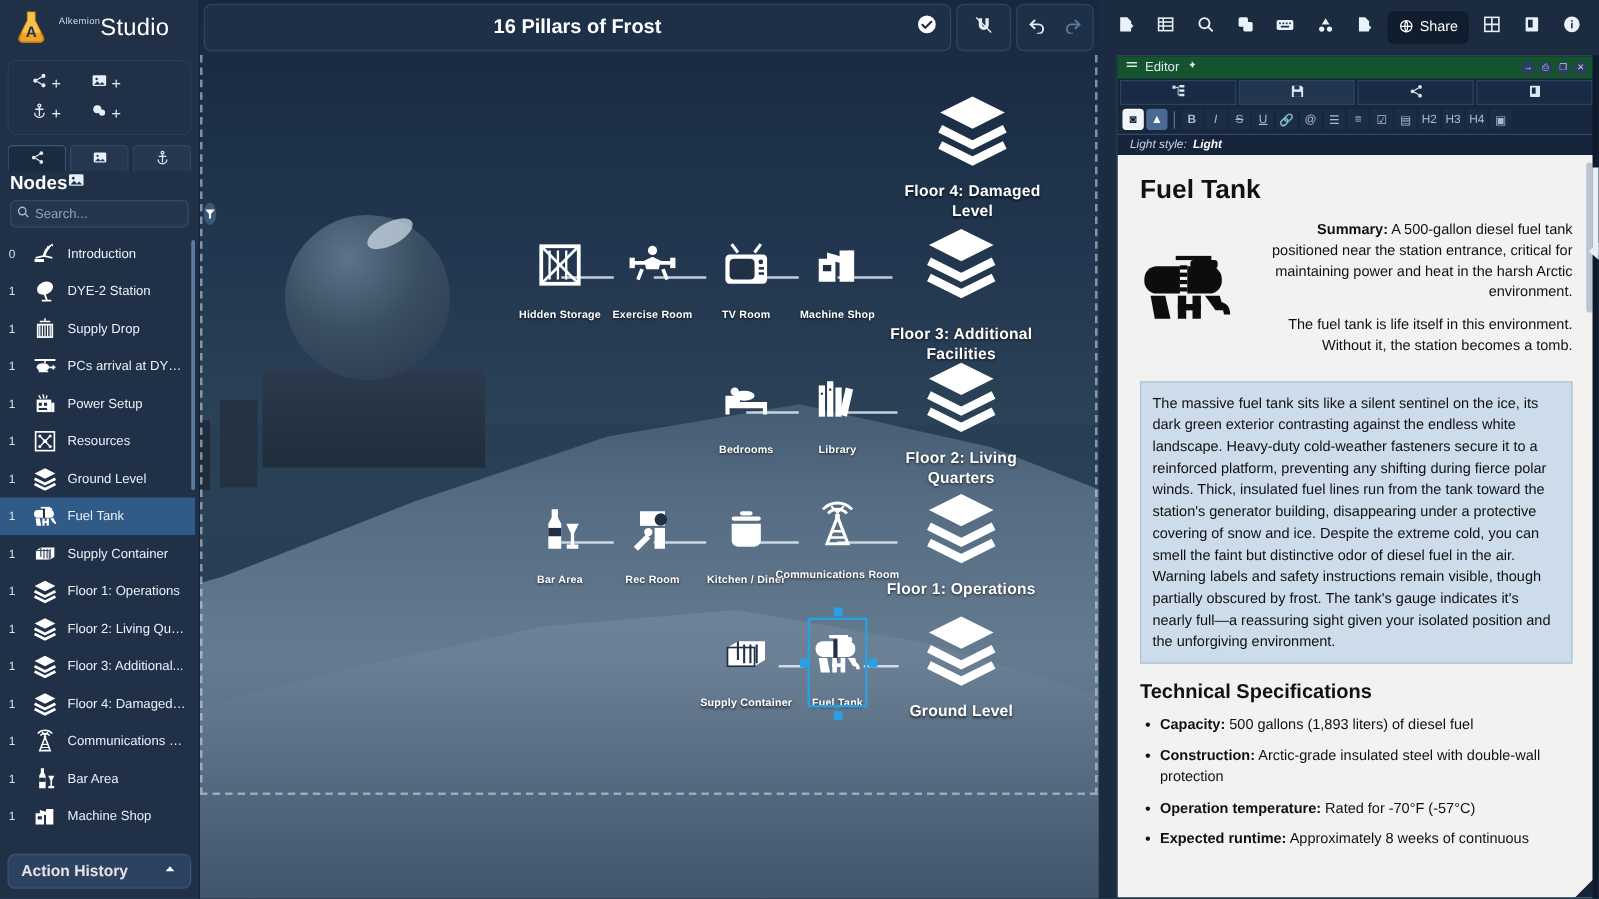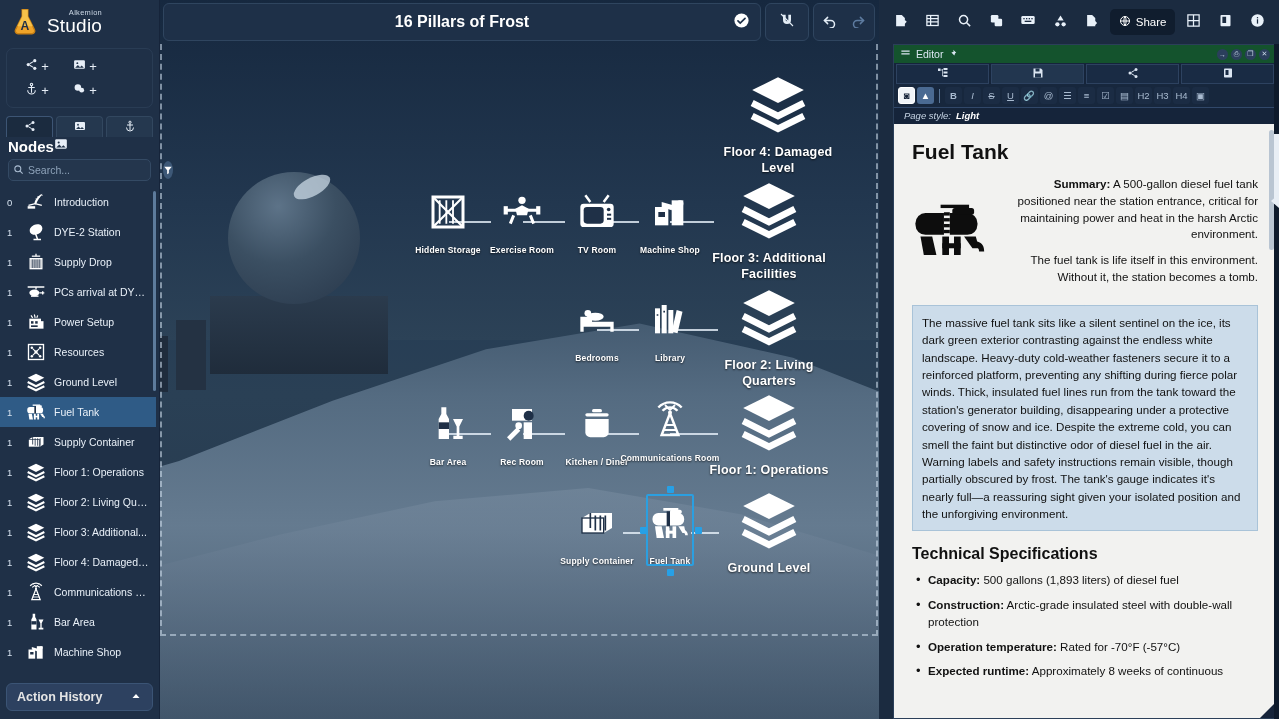--- a/index.html
+++ b/index.html
@@ -100,21 +100,21 @@
     background: #1f3047;
     border-right: 1px solid #16243a;
     z-index: 10;
     display: flex; flex-direction: column;
   }
   .brand {
     height: 44px; display: flex; align-items: center; gap: 7px;
     padding: 0 10px;
   }
   .brand-logo { width: 30px; height: 30px; position: relative; }
-  .brand-text { display: flex; flex-direction: column; line-height: 1; text-align: right; }
+  .brand-text { display: flex; line-height: 1; text-align: right; }
   .brand-sup { font-size: 7.5px; color: #ccd8e6; letter-spacing: .3px; }
   .brand-main { font-size: 19px; color: #ffffff; font-weight: 400; letter-spacing: .2px; }
 
   .add-panel {
     margin: 4px 6px 6px; padding: 7px 6px;
     border: 1px solid #33486180; border-radius: 7px;
     display: flex; flex-wrap: wrap; gap: 4px 0;
   }
   .add-btn {
     width: 48px; display: flex; align-items: center; justify-content: center;
@@ -376,21 +376,21 @@
       <div class="node " style="left: 615px; top: 192px;">
         <span class="glyph"><svg width="40" height="40" viewBox="0 0 24 24">
             <path d="M3 9h8v11H3z" fill="#ffffff"></path>
             <path d="M13 5h7v15h-7z" fill="#ffffff"></path>
             <path d="M7 6l7 2-1 3-6-2z" fill="#ffffff"></path>
             <circle cx="18" cy="7" r="2" fill="#ffffff"></circle>
             <rect x="5" y="12" width="4" height="3" fill="#1f3047"></rect>
           </svg></span>
         <span class="nlabel">Machine Shop</span>
       </div>
-      <div class="node floor" style="left: 705px; top: 178px;">
+      <div class="node floor" style="left: 705px; top: 178px; gap: 8px;">
         <span class="glyph"><svg width="62" height="62" viewBox="0 0 24 24">
             <path d="M12 2L2 7l10 5 10-5z" fill="#ffffff"></path>
             <path d="M2 12l10 5 10-5" stroke="#ffffff" stroke-width="2.6" fill="none"></path>
             <path d="M2 17l10 5 10-5" stroke="#ffffff" stroke-width="2.6" fill="none"></path>
           </svg></span>
         <span class="nlabel">Floor 3: Additional Facilities</span>
       </div>
       <div class="node " style="left: 542px; top: 300px;">
         <span class="glyph"><svg width="40" height="40" viewBox="0 0 24 24">
             <path d="M2 10v9h2v-3h16v3h2v-6H9v-3z" fill="#ffffff"></path>
@@ -1042,21 +1042,21 @@
           <span class="fmt-btn ">≡</span>
           <span class="fmt-btn ">☑</span>
           <span class="fmt-btn ">▤</span>
           <span class="fmt-btn ">H2</span>
           <span class="fmt-btn ">H3</span>
           <span class="fmt-btn ">H4</span>
           <span class="fmt-btn ">▣</span>
         </div>
 
       <div class="page-style">
-        <span class="ps-label">Page style:</span>
+        <span class="ps-label">Light style:</span>
         <span class="ps-val">Light</span>
       </div>
 
       <div class="doc">
         <div class="doc-scroll"></div>
         <div class="doc-title">Fuel Tank</div>
         <div class="doc-row">
           <div class="doc-tank">
             <svg width="84" height="62" viewBox="0 0 100 74" fill="#0d0d0d">
               <rect x="34" y="8" width="34" height="4"></rect>

